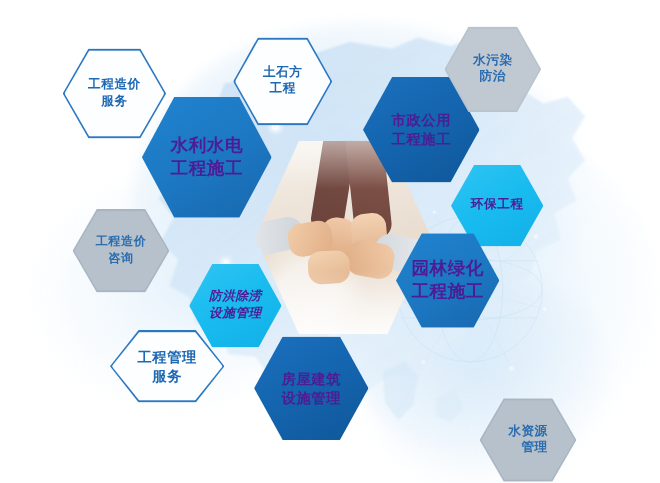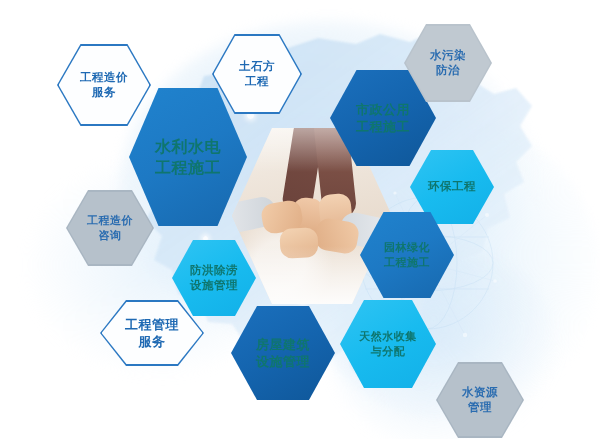--- a/index.html
+++ b/index.html
@@ -67,21 +67,21 @@
   .hex .shape{
     position:absolute;inset:0;
     clip-path:polygon(25% 0%,75% 0%,100% 50%,75% 100%,25% 100%,0% 50%);
   }
   .hex .lbl{position:relative;z-index:2;padding:0 6px;white-space:pre-line;}
 
   
   .hex.fill-deep .shape{background:linear-gradient(150deg,#1b70bd 0%,#1464ae 50%,#0f5799 100%);}
   .hex.fill-blue .shape{background:linear-gradient(150deg,#2083ce 0%,#1d79c4 48%,#1768ae 100%);}
   .hex.fill-cyan .shape{background:linear-gradient(150deg,#2fc4f3 0%,#18bbef 50%,#12b0e8 100%);}
-  .hex.fill-deep .lbl,.hex.fill-blue .lbl,.hex.fill-cyan .lbl{color:#0f766e;}
+  .hex.fill-deep .lbl,.hex.fill-blue .lbl,.hex.fill-cyan .lbl{color:#4c1d95;}
 
   
   .hex.out .shape{
     background:#2b78c2;
     clip-path:polygon(25% 0%,75% 0%,100% 50%,75% 100%,25% 100%,0% 50%);
   }
   .hex.out .inner{
     position:absolute;left:1.6px;top:1.6px;right:1.6px;bottom:1.6px;
     background:#ffffff;
     clip-path:polygon(25% 0%,75% 0%,100% 50%,75% 100%,25% 100%,0% 50%);
@@ -92,21 +92,21 @@
   .hex.outline-blue .shape{background:#2b78c2;}
   .hex.outline-blue .inner{background:#fdfeff;}
   .hex.outline-gray .shape{background:#b9c3cc;}
   .hex.outline-gray .inner{background:rgba(255,255,255,.10);}
   .hex.outline-gray .lbl{color:#2a6cb0;}
   .hex.outline-gray2 .shape{background:#a9b6c2;}
   .hex.outline-gray2 .inner{background:rgba(255,255,255,.16);}
   .hex.outline-gray2 .lbl{color:#2a6cb0;}
 
   .s-13{font-size:13px;}
-  .s-12{font-size:11px;}
+  .s-12{font-size:16px;}
   .s-11p5{font-size:11.5px;}
   .s-11{font-size:11px;}
   .s-16{font-size:16px;}
 </style>
 </head>
 <body>
 
 <div id="stage">
 
   <div class="wash wash-a"></div>
@@ -203,21 +203,21 @@
 服务</div>
   </div>
 
   <div class="hex out outline-blue s-11p5" style="left:212px;top:34px;width:90px;height:80px;">
     <div class="shape"></div>
     <div class="inner"></div>
     <div class="lbl">土石方
 工程</div>
   </div>
 
-  <div class="hex fill-blue s-16" style="left:129px;top:88px;width:118px;height:138px;">
+  <div class="hex fill-blue s-16" style="left:129px;top:88px;width:118px;height:110px;">
     <div class="shape"></div>
     <div class="lbl">水利水电
 工程施工</div>
   </div>
 
   <div class="hex fill-deep s-13" style="left:330px;top:70px;width:106px;height:96px;">
     <div class="shape"></div>
     <div class="lbl">市政公用
 工程施工</div>
   </div>
@@ -234,21 +234,21 @@
 防治</div>
   </div>
 
   <div class="hex out outline-gray2 s-11" style="left:66px;top:190px;width:88px;height:76px;">
     <div class="shape"></div>
     <div class="inner"></div>
     <div class="lbl">工程造价
 咨询</div>
   </div>
 
-  <div class="hex fill-cyan s-11p5" style="left:172px;top:240px;width:84px;height:76px;">
+  <div class="hex fill-cyan s-11p5" style="left:172px;top:240px;width:84px;height:76px;font-style:italic;">
     <div class="shape"></div>
     <div class="lbl">防洪除涝
 设施管理</div>
   </div>
 
   <div class="hex fill-blue s-12" style="left:360px;top:212px;width:94px;height:86px;">
     <div class="shape"></div>
     <div class="lbl">园林绿化
 工程施工</div>
   </div>
@@ -259,26 +259,21 @@
     <div class="lbl">工程管理
 服务</div>
   </div>
 
   <div class="hex fill-deep s-13" style="left:231px;top:306px;width:104px;height:94px;">
     <div class="shape"></div>
     <div class="lbl">房屋建筑
 设施管理</div>
   </div>
 
-  <div class="hex fill-cyan s-12" style="left:340px;top:300px;width:96px;height:88px;">
-    <div class="shape"></div>
-    <div class="lbl">天然水收集
-与分配</div>
-  </div>
-
-  <div class="hex out outline-gray2 s-11p5" style="left:436px;top:362px;width:88px;height:76px;">
+
+  <div class="hex out outline-gray2 s-11p5" style="left:436px;top:362px;width:88px;height:76px;text-align:right;">
     <div class="shape"></div>
     <div class="inner"></div>
     <div class="lbl">水资源
 管理</div>
   </div>
 
 </div>
 
 </body></html>

